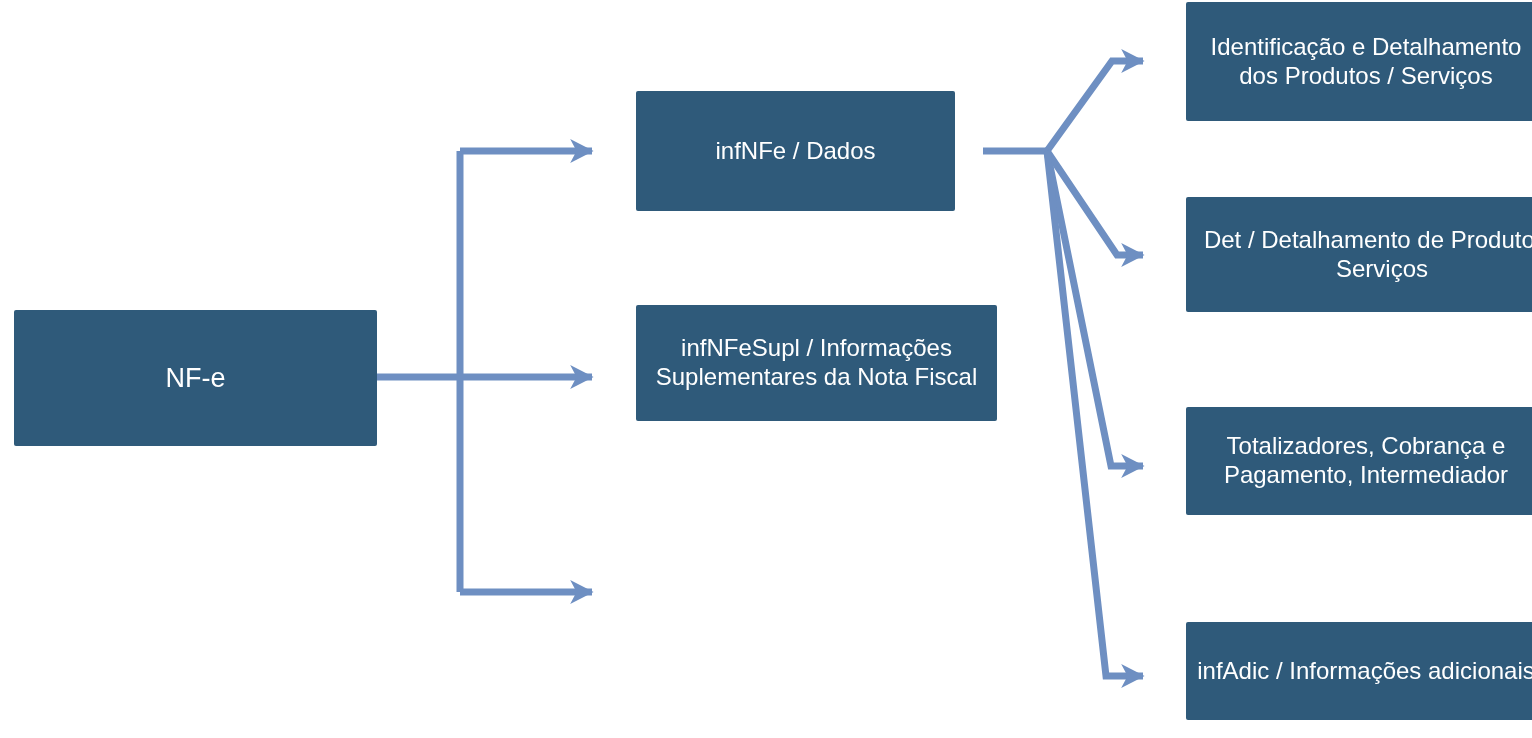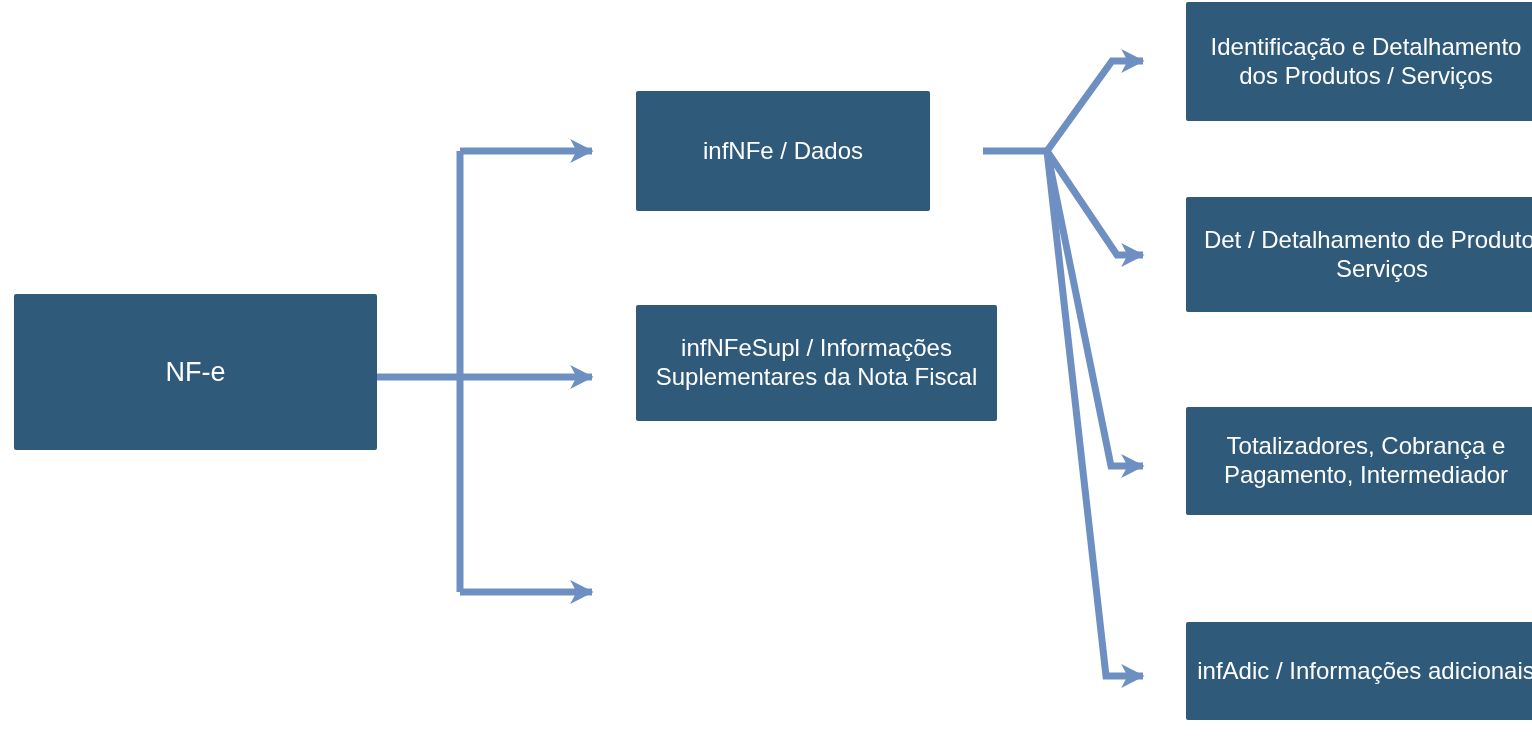--- a/index.html
+++ b/index.html
@@ -39,22 +39,22 @@
     line-height: 1.20;
     padding: 4px 10px;
     margin-left: 14px;
   }
   .node-label {
     display: block;
     width: 100%;
   }
 
   
-  #node-nfe        { left: 0px;    top: 294px; width: 363px; height: 156px; font-size: 27px; }
-  #node-infnfe     { left: 622px;  top: 91px;  width: 294px; height: 120px; font-size: 24px; }
+  #node-nfe        { left: 0px;    top: 310px; width: 363px; height: 136px; font-size: 27px; }
+  #node-infnfe     { left: 622px;  top: 91px;  width: 319px; height: 120px; font-size: 24px; }
   #node-infnfesupl { left: 622px;  top: 305px; width: 361px; height: 116px; font-size: 24px; }
   #node-signature  { left: 622px;  top: 531px; width: 361px; height: 119px; font-size: 24px; }
   #node-ident      { left: 1172px; top: 2px;   width: 360px; height: 119px; font-size: 24px; }
   #node-det        { left: 1172px; top: 197px; width: 392px; height: 115px; font-size: 24px; }
   #node-total      { left: 1172px; top: 407px; width: 360px; height: 108px; font-size: 24px; }
   #node-infadic    { left: 1172px; top: 622px; width: 360px; height: 98px; font-size: 24px; }
 </style>
 </head>
 <body>
 

